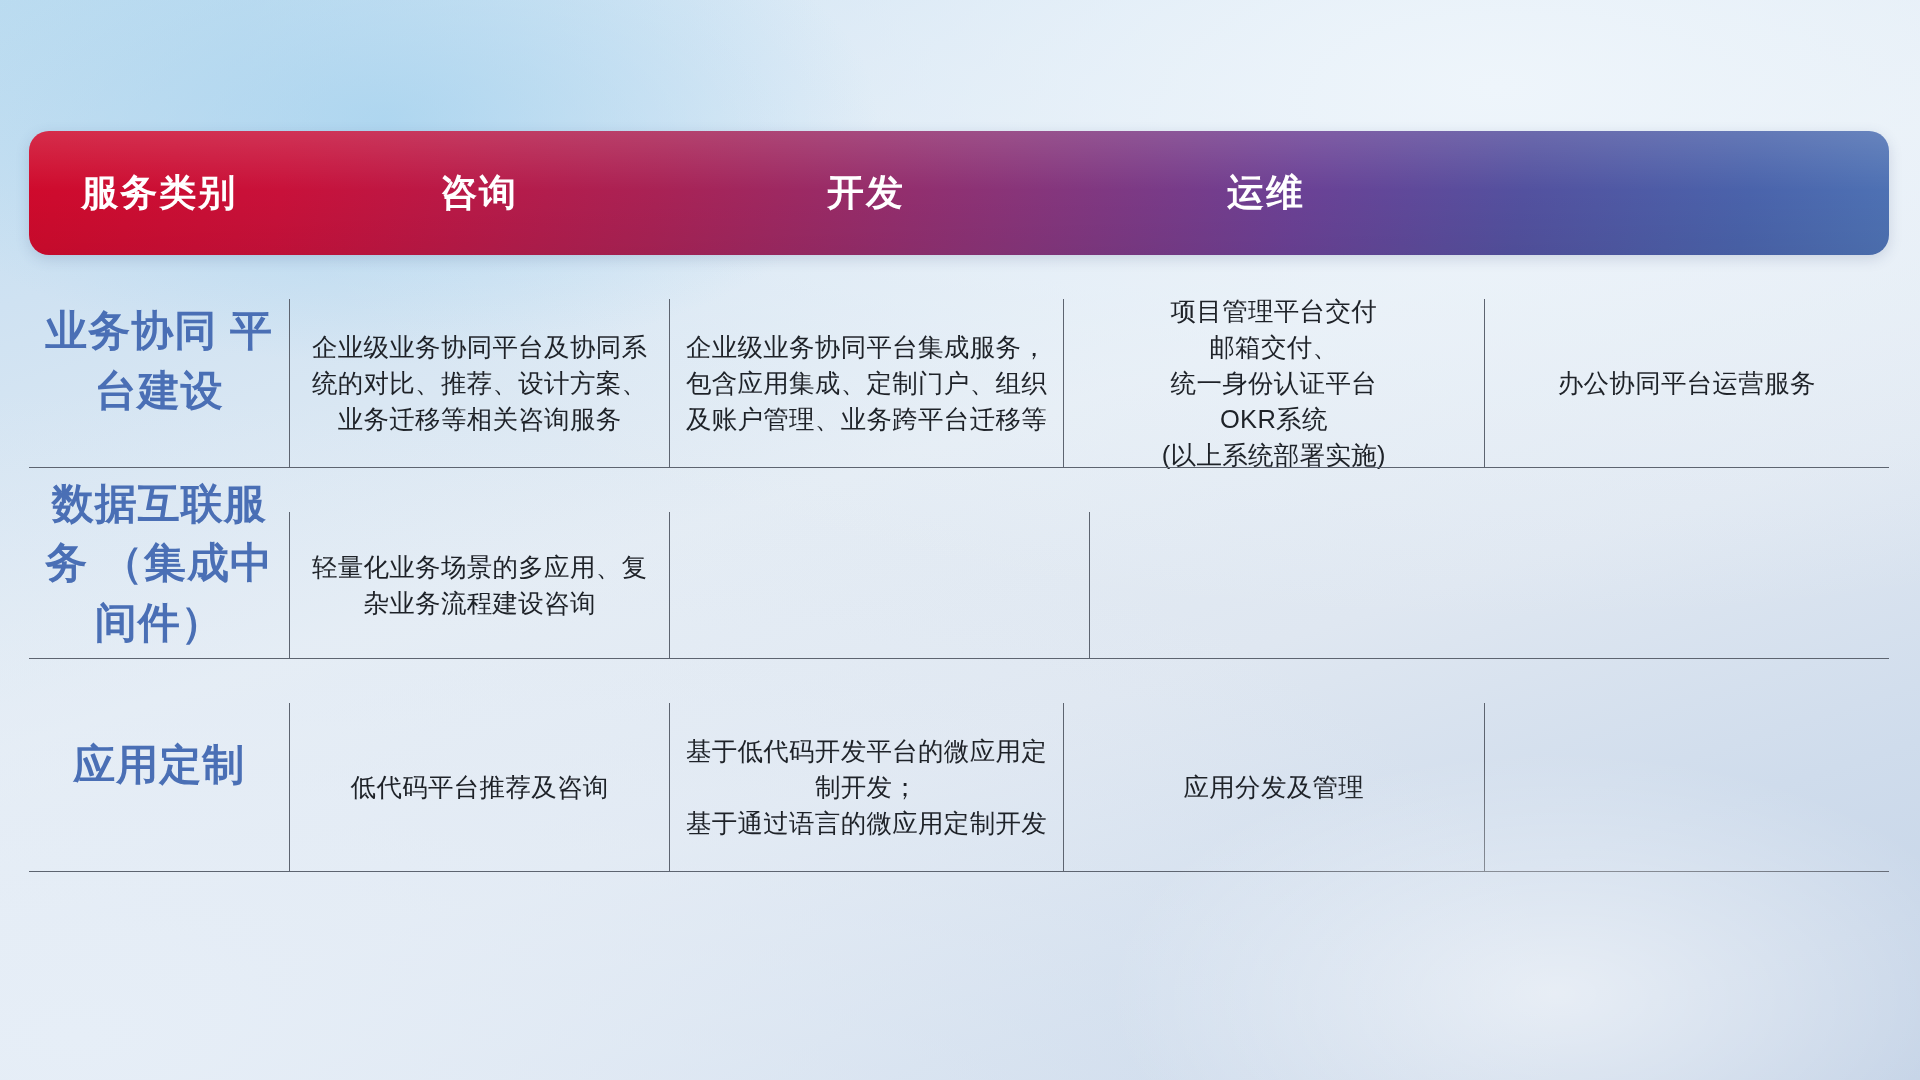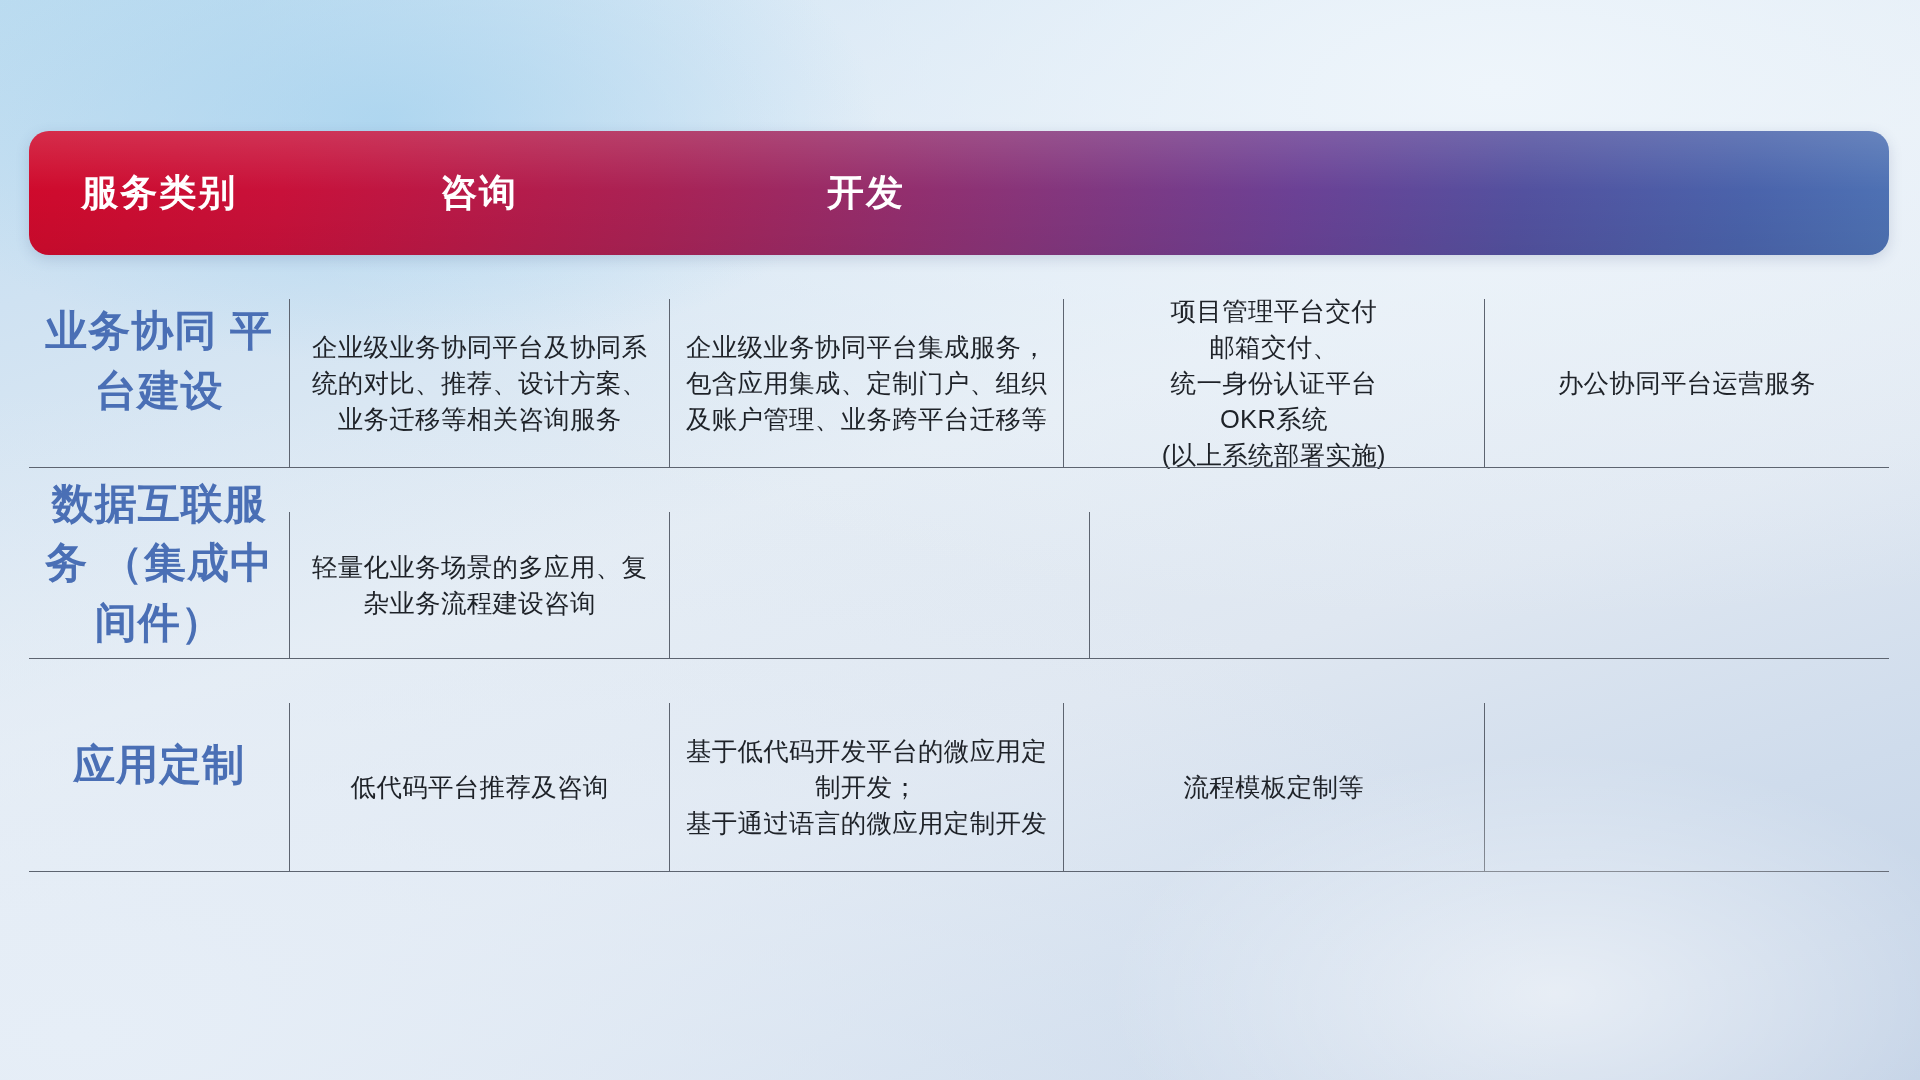--- a/index.html
+++ b/index.html
@@ -91,20 +91,21 @@
 
 <div id="stage">
 
   <div class="table-wrap">
 
     <div class="thead">
       <div class="sheen"></div>
       <div class="th c0">服务类别</div>
       <div class="th c1">咨询</div>
       <div class="th c2">开发</div>
+      <div class="th c4">运维</div>
     </div>
 
     <div class="tbody">
 
       <div class="trow r0">
         <div class="td c0">
           <span class="cat">业务协同
 平台建设</span>
         </div>
         <div class="td c1">
@@ -152,21 +153,21 @@
         </div>
         <div class="td c1">
           <span class="body-txt">低代码平台推荐及咨询</span>
         </div>
         <div class="td c2">
           <span class="body-txt">基于低代码开发平台的微应用定
 制开发；
 基于通过语言的微应用定制开发</span>
         </div>
         <div class="td c3">
-          <span class="body-txt">流程模板定制等</span>
+          <span class="body-txt">应用分发及管理</span>
         </div>
         <div class="td c4">
           <span class="body-txt"></span>
         </div>
       </div>
 
     </div>
   </div>
 </div>
 

